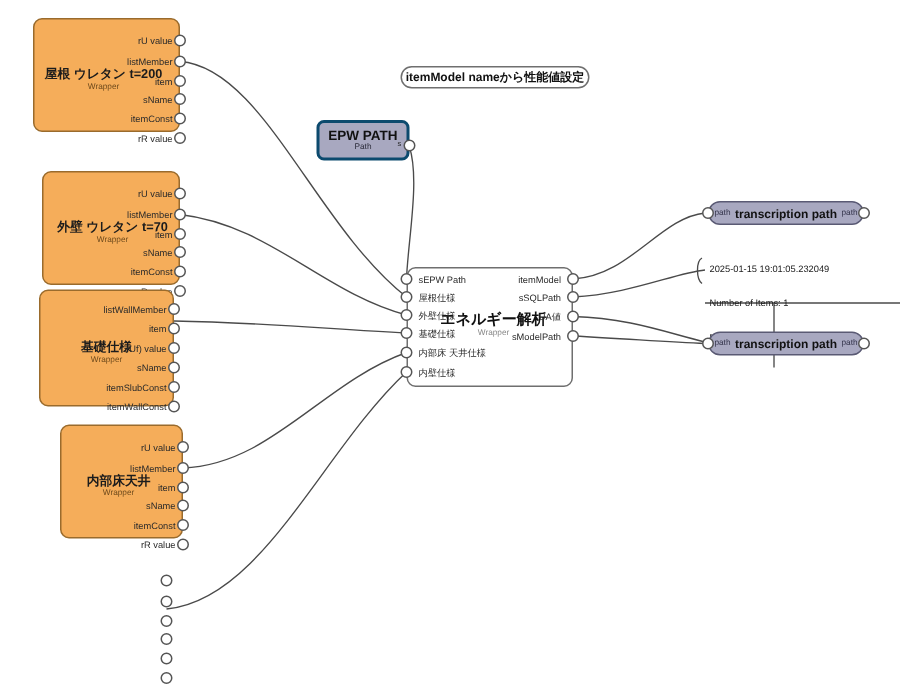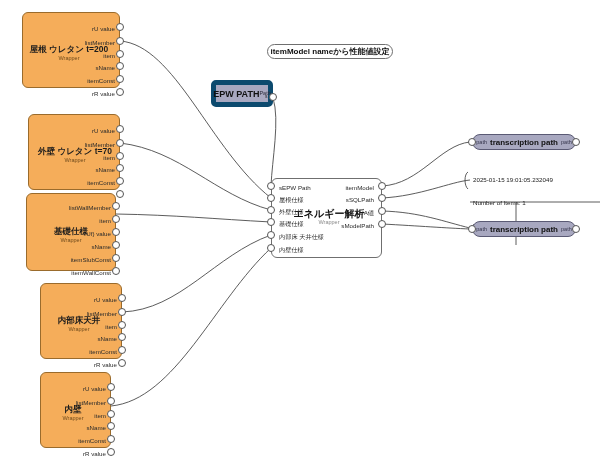--- a/index.html
+++ b/index.html
@@ -119,24 +119,24 @@
     color: #2a2a2a;
     white-space: nowrap;
     transform: translateY(-50%);
     text-align: right;
   }
   
   .param-box {
     position: absolute;
     box-sizing: border-box;
     background: #a8a8c0;
-    border: 5px solid #0c4a6e;
+    border: 2px solid #0c4a6e;
     border-radius: 5px;
     display: flex;
-    flex-direction: row;
+    flex-direction: column;
     align-items: center;
     justify-content: center;
   }
   .param-title {
     font-weight: bold;
     font-size: 9px;
     line-height: 10px;
     color: #111;
     white-space: nowrap;
   }
@@ -310,30 +310,20 @@
     <div class="port-out" style="top:67px;">itemConst</div>
     <div class="port-out" style="top:80px;">rR value</div>
   </div>
   <div class="knob" style="left:122px; top:298px;"></div>
   <div class="knob" style="left:122px; top:312px;"></div>
   <div class="knob" style="left:122px; top:325px;"></div>
   <div class="knob" style="left:122px; top:337px;"></div>
   <div class="knob" style="left:122px; top:350px;"></div>
   <div class="knob" style="left:122px; top:363px;"></div>
 
-  <div class="comp" style="left:40px; top:372px; width:71px; height:76px;">
-    <div class="comp-title" style="top:32px; left:0px; width:64px;">内壁</div>
-    <div class="comp-sub" style="top:42px; left:0px; width:64px;">Wrapper</div>
-    <div class="port-out" style="top:15px;">rU value</div>
-    <div class="port-out" style="top:29px;">listMember</div>
-    <div class="port-out" style="top:42px;">item</div>
-    <div class="port-out" style="top:54px;">sName</div>
-    <div class="port-out" style="top:67px;">itemConst</div>
-    <div class="port-out" style="top:80px;">rR value</div>
-  </div>
   <div class="knob" style="left:111px; top:387px;"></div>
   <div class="knob" style="left:111px; top:401px;"></div>
   <div class="knob" style="left:111px; top:414px;"></div>
   <div class="knob" style="left:111px; top:426px;"></div>
   <div class="knob" style="left:111px; top:439px;"></div>
   <div class="knob" style="left:111px; top:452px;"></div>
 
   <div class="comp-white" style="left:271px; top:178px; width:111px; height:80px;">
     <div class="cw-title" style="top:30px; left:20px; width:74px;">エネルギー解析</div>
     <div class="cw-sub" style="top:40px; left:20px; width:74px;">Wrapper</div>

